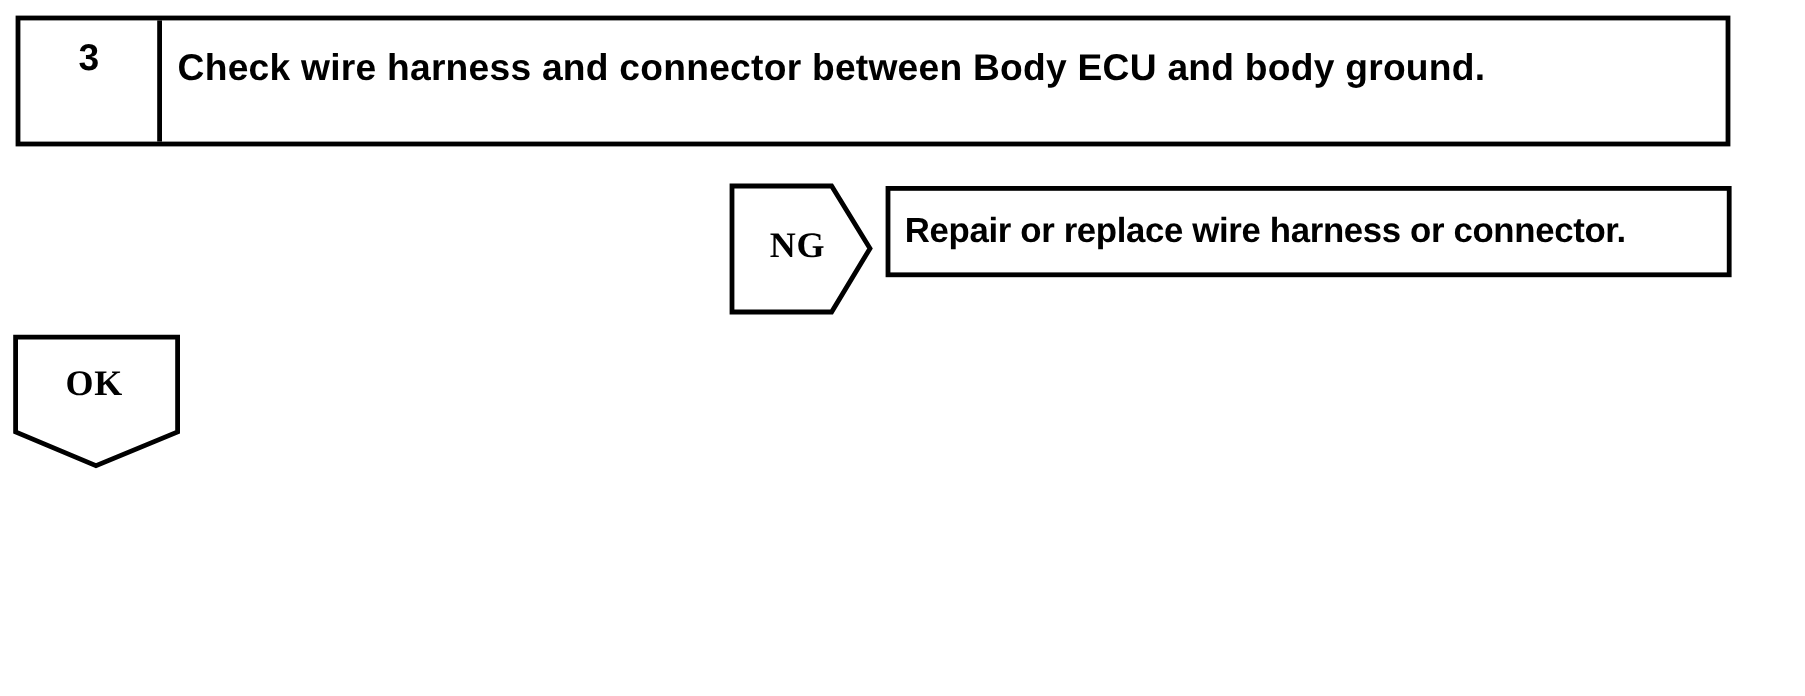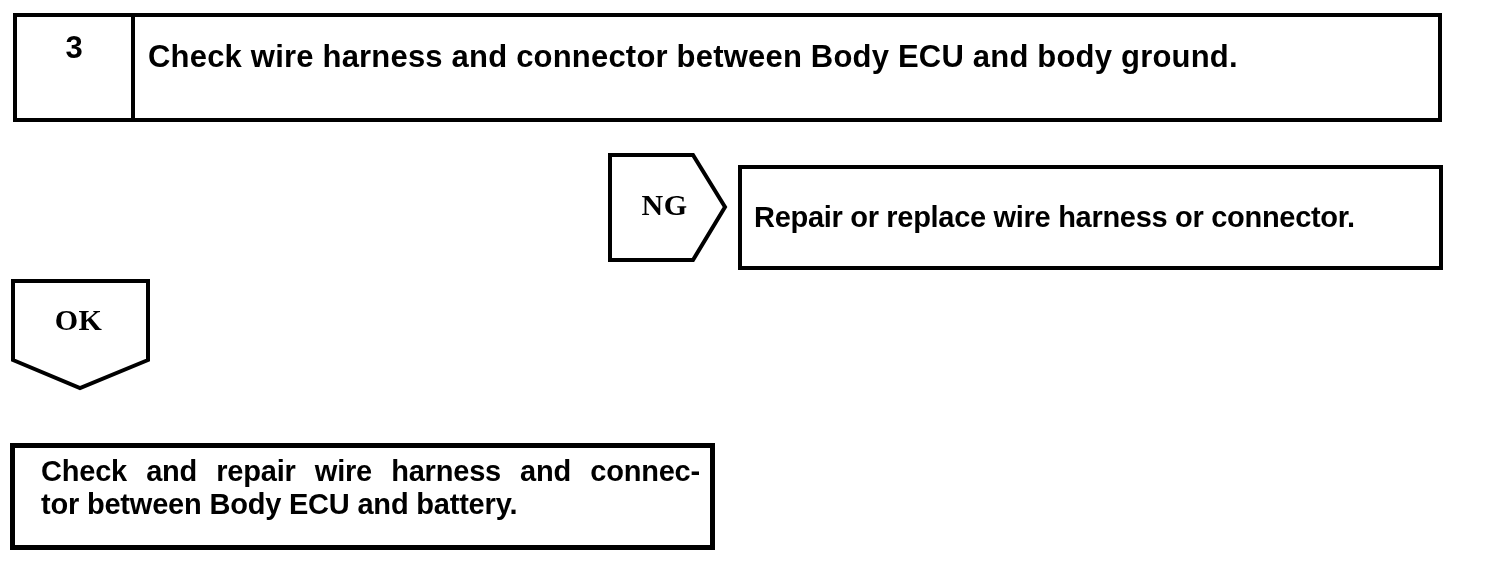--- a/index.html
+++ b/index.html
@@ -45,23 +45,23 @@
     flex: 1 1 auto;
     padding: 22px 10px 0 13px;
     font-size: 31px;
     line-height: 36px;
     letter-spacing: 0.2px;
     white-space: nowrap;
   }
   
   .action-box {
     left: 738px;
-    top: 165px;
+    top: 155px;
     width: 705px;
-    height: 105px;
+    height: 76px;
     display: flex;
     align-items: center;
     padding-left: 12px;
     font-size: 29px;
     letter-spacing: -0.3px;
     white-space: nowrap;
   }
   
   .result-box {
     left: 10px;
@@ -111,18 +111,14 @@
   </svg>
   <div class="shape-label ng-label">NG</div>
 
   <div class="box action-box">Repair or replace wire harness or connector.</div>
 
   <svg class="shape ok-shape" width="144" height="116" viewBox="0 0 144 116">
     <polygon points="4,4 139,4 139,83 71,111 4,83" fill="#ffffff" stroke="#000000" stroke-width="4"></polygon>
   </svg>
   <div class="shape-label ok-label">OK</div>
 
-  <div class="box result-box">
-    <div class="line-justify">Check and repair wire harness and connec-</div>
-    <div>tor between Body ECU and battery.</div>
-  </div>
 
 </div>
 
 </body></html>

